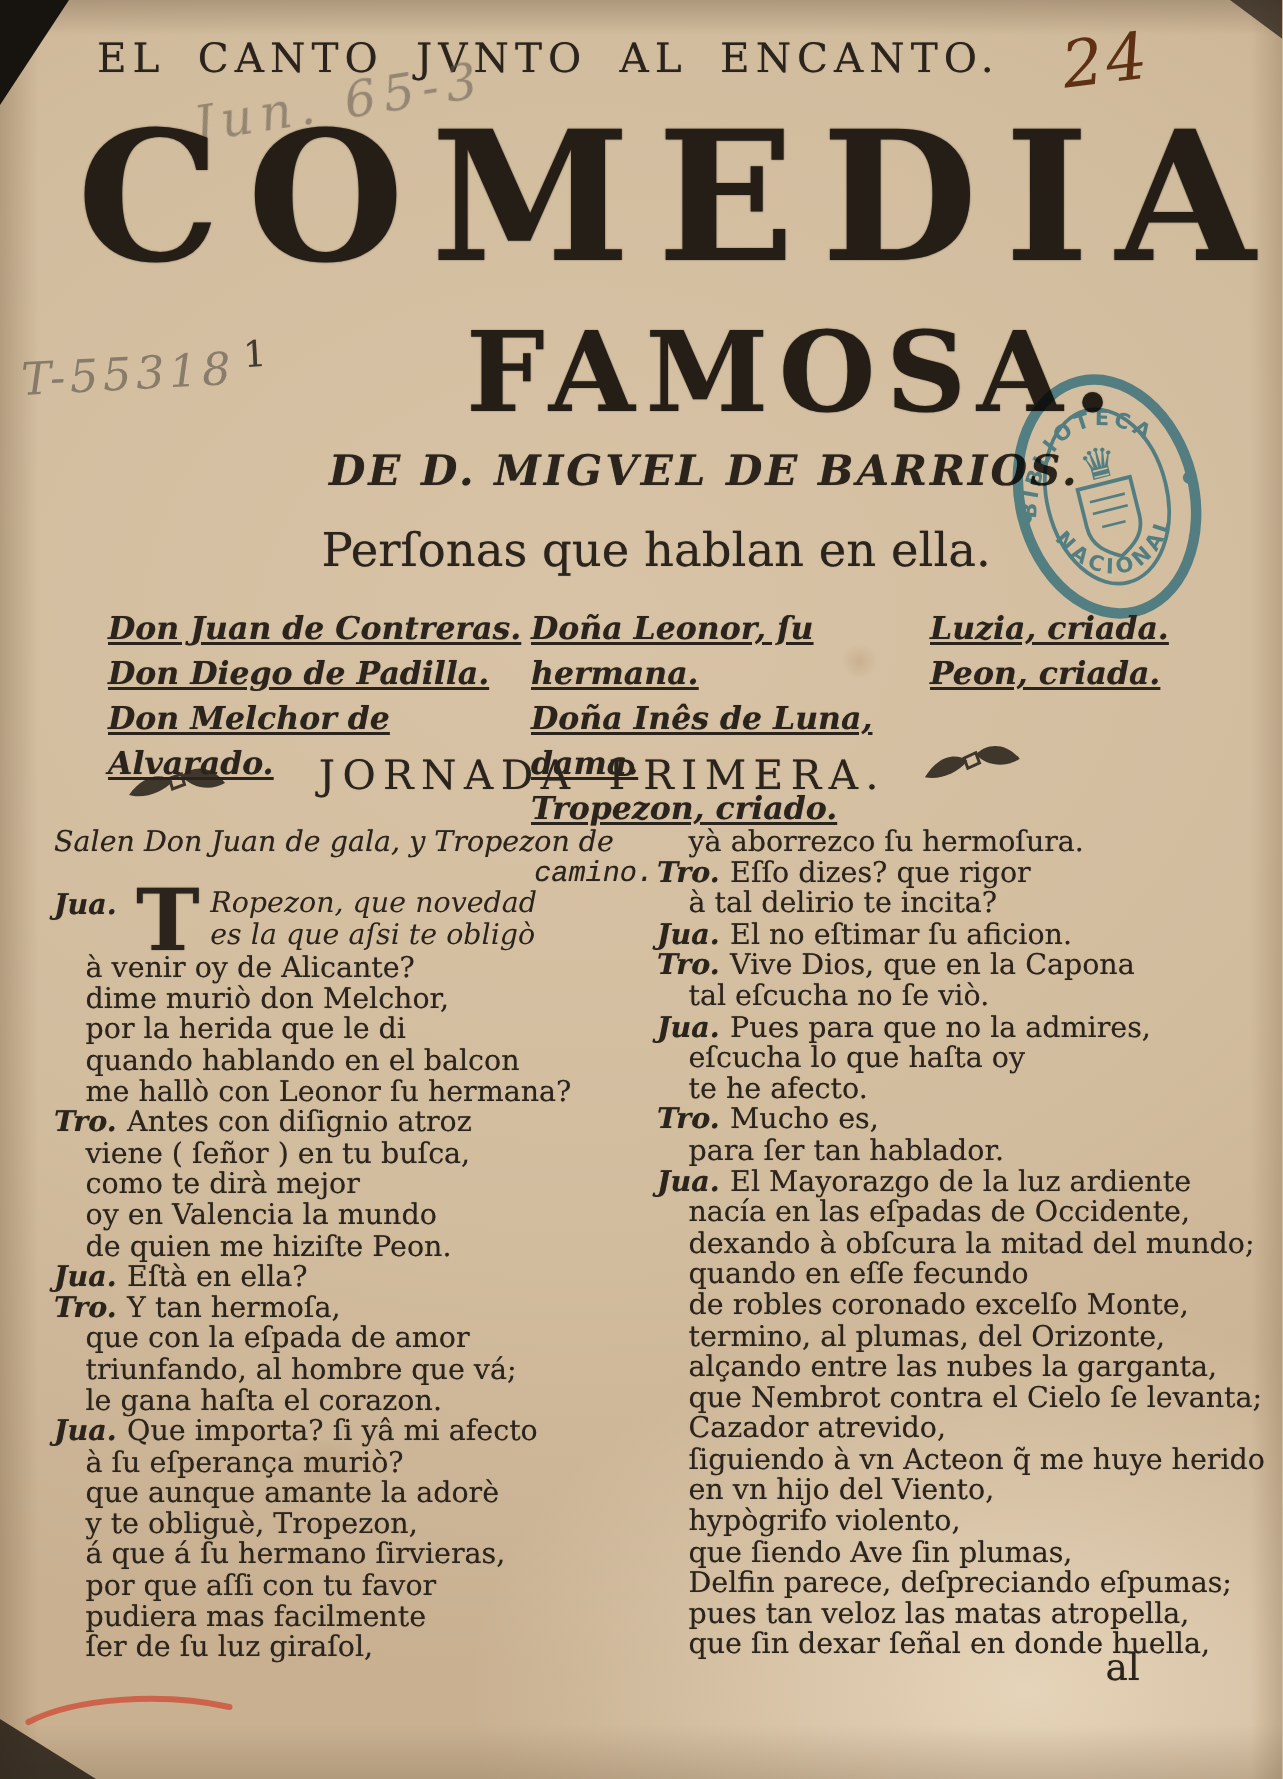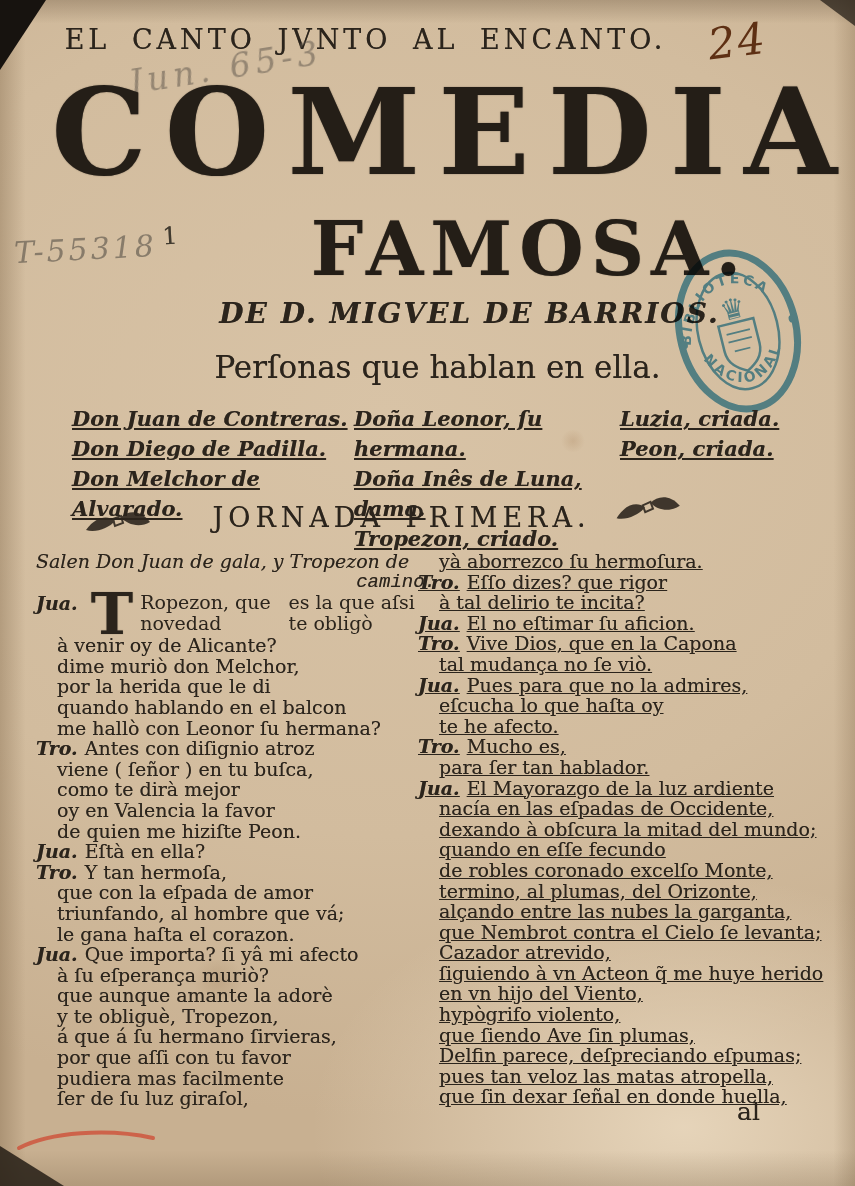--- a/index.html
+++ b/index.html
@@ -61,28 +61,28 @@
   .shelfmark sup{font-size:24px;color:#403a2f;font-style:normal;margin-left:6px;
     text-shadow:0 0 .5px rgba(64,58,47,.6);}
   
   .cast-list{top:404px;left:72px;width:770px;display:grid;
     grid-template-columns:282px 266px 1fr;}
   .cast-entry{font-style:italic;font-weight:bold;font-size:21px;line-height:30px;
     text-shadow:0 0 .6px rgba(43,36,28,.5);text-decoration:underline;}
   
   .col{font-size:19px;line-height:20.6px;}
   .col-left{top:551px;left:36px;width:400px;}
-  .col-right{top:551px;left:418px;width:417px;text-decoration:underline;}
+  .col-right{top:551px;left:438px;width:417px;}
   .stage-dir{font-style:italic;white-space:nowrap;text-shadow:0 0 .5px rgba(43,36,28,.5);}
   .stage-dir-2{text-align:right;font-family:Liberation Mono, monospace;}
   .opening{display:flex;align-items:flex-start;}
   .opening .speaker{margin-top:1px;}
   .dropcap{font-size:57px;line-height:42px;font-weight:bold;margin:1px 7px 0 6px;
     text-shadow:0 0 1px rgba(43,36,28,.55);}
-  .opening-lines{display:flex;flex-direction:row;}
+  .opening-lines{display:flex;flex-direction:column;font-style:italic;}
   .line{white-space:nowrap;padding-left:21px;text-shadow:0 0 .55px rgba(46,39,32,.5);}
   .line.has-speaker{padding-left:0;}
   .speaker{font-style:italic;font-weight:bold;margin-right:7px;
     text-shadow:0 0 .55px rgba(46,39,32,.5);text-align:center;}
   .catchword{top:1097px;left:737px;font-size:25px;}
   
   .stamp{left:650px;top:240px;width:176px;height:182px;transform:rotate(-14deg);
     opacity:.88;mix-blend-mode:multiply;}
   
   .red-mark{left:16px;top:1122px;width:140px;height:34px;}
@@ -169,21 +169,21 @@
   </div>
   <div>
       <div class="line"><span>à venir oy de Alicante?</span></div>
       <div class="line"><span>dime muriò don Melchor,</span></div>
       <div class="line"><span>por la herida que le di</span></div>
       <div class="line"><span>quando hablando en el balcon</span></div>
       <div class="line"><span>me hallò con Leonor ſu hermana?</span></div>
       <div class="line has-speaker"><span class="speaker">Tro.</span><span>Antes con diſignio atroz</span></div>
       <div class="line"><span>viene ( ſeñor ) en tu buſca,</span></div>
       <div class="line"><span>como te dirà mejor</span></div>
-      <div class="line"><span>oy en Valencia la favor</span></div>
+      <div class="line"><span>oy en Valencia la mundo</span></div>
       <div class="line"><span>de quien me hiziſte Peon.</span></div>
       <div class="line has-speaker"><span class="speaker">Jua.</span><span>Eſtà en ella?</span></div>
       <div class="line has-speaker"><span class="speaker">Tro.</span><span>Y tan hermoſa,</span></div>
       <div class="line"><span>que con la eſpada de amor</span></div>
       <div class="line"><span>triunfando, al hombre que vá;</span></div>
       <div class="line"><span>le gana haſta el corazon.</span></div>
       <div class="line has-speaker"><span class="speaker">Jua.</span><span>Que importa? ſi yâ mi afecto</span></div>
       <div class="line"><span>à ſu eſperança muriò?</span></div>
       <div class="line"><span>que aunque amante la adorè</span></div>
       <div class="line"><span>y te obliguè, Tropezon,</span></div>
@@ -194,21 +194,21 @@
     </div>
 </div>
 
 <div class="abs col col-right">
   <div>
       <div class="line"><span>yà aborrezco ſu hermoſura.</span></div>
       <div class="line has-speaker"><span class="speaker">Tro.</span><span>Eſſo dizes? que rigor</span></div>
       <div class="line"><span>à tal delirio te incita?</span></div>
       <div class="line has-speaker"><span class="speaker">Jua.</span><span>El no eſtimar ſu aficion.</span></div>
       <div class="line has-speaker"><span class="speaker">Tro.</span><span>Vive Dios, que en la Capona</span></div>
-      <div class="line"><span>tal mudança no ſe viò.</span></div>
+      <div class="line"><span>tal eſcucha no ſe viò.</span></div>
       <div class="line has-speaker"><span class="speaker">Jua.</span><span>Pues para que no la admires,</span></div>
       <div class="line"><span>eſcucha lo que haſta oy</span></div>
       <div class="line"><span>te he afecto.</span></div>
       <div class="line has-speaker"><span class="speaker">Tro.</span><span>Mucho es,</span></div>
       <div class="line"><span>para ſer tan hablador.</span></div>
       <div class="line has-speaker"><span class="speaker">Jua.</span><span>El Mayorazgo de la luz ardiente</span></div>
       <div class="line"><span>nacía en las eſpadas de Occidente,</span></div>
       <div class="line"><span>dexando à obſcura la mitad del mundo;</span></div>
       <div class="line"><span>quando en eſſe fecundo</span></div>
       <div class="line"><span>de robles coronado excelſo Monte,</span></div>

